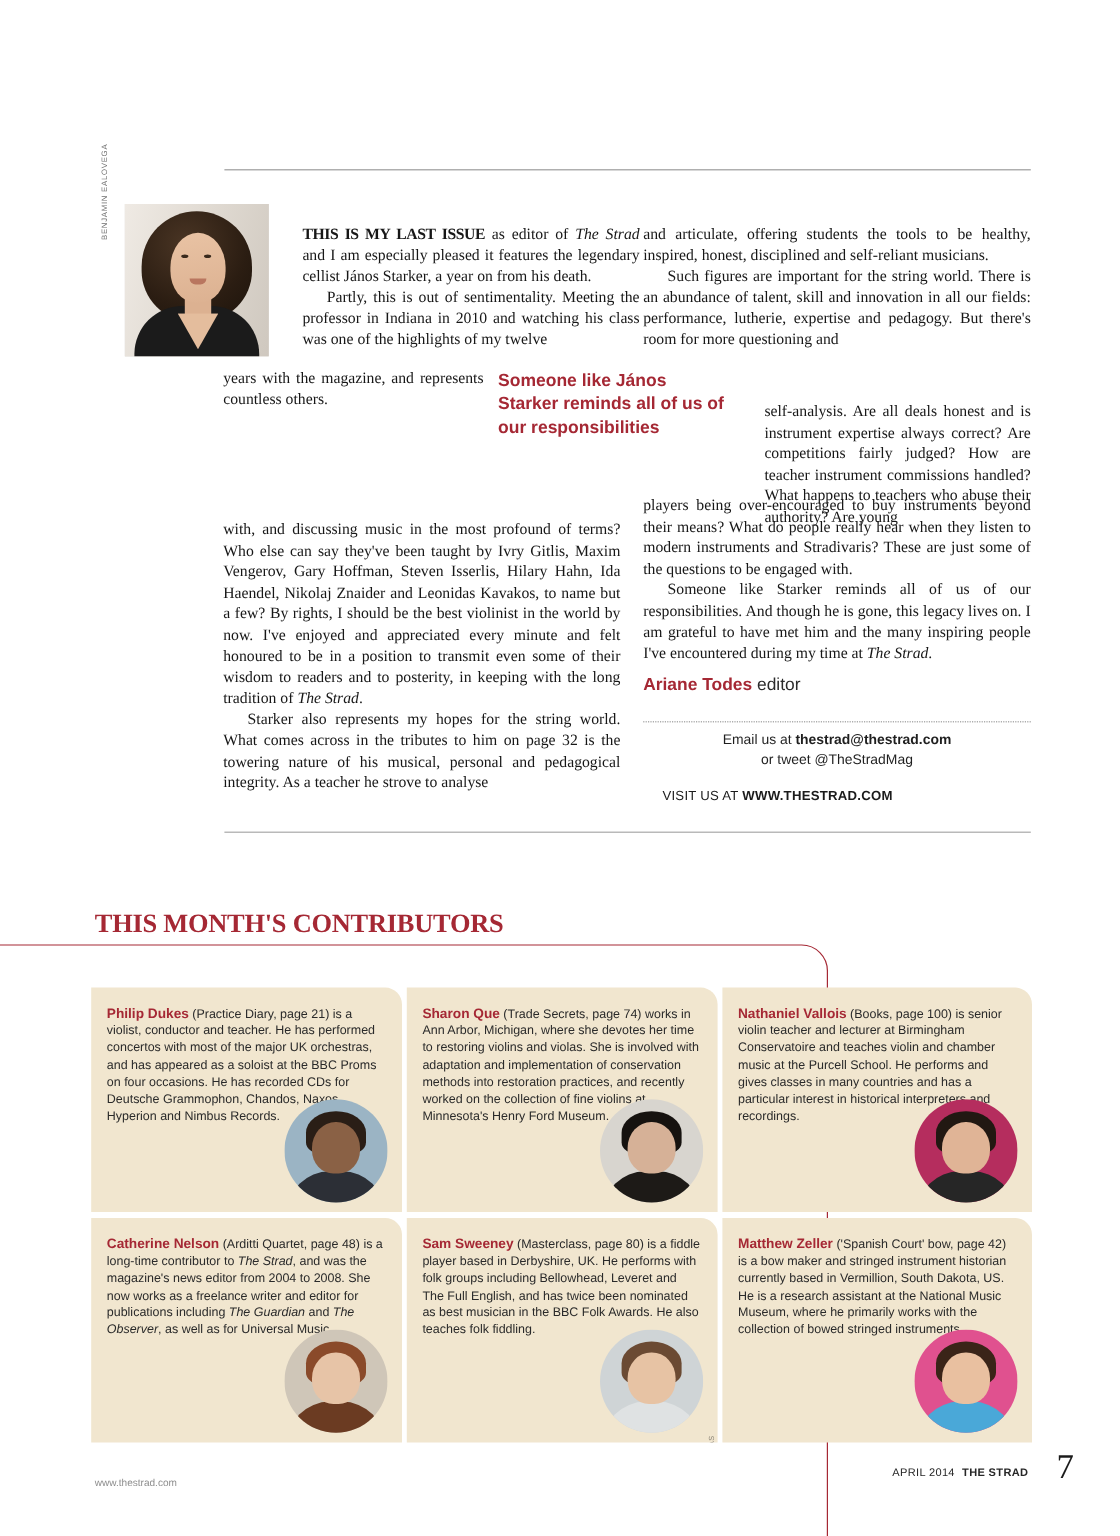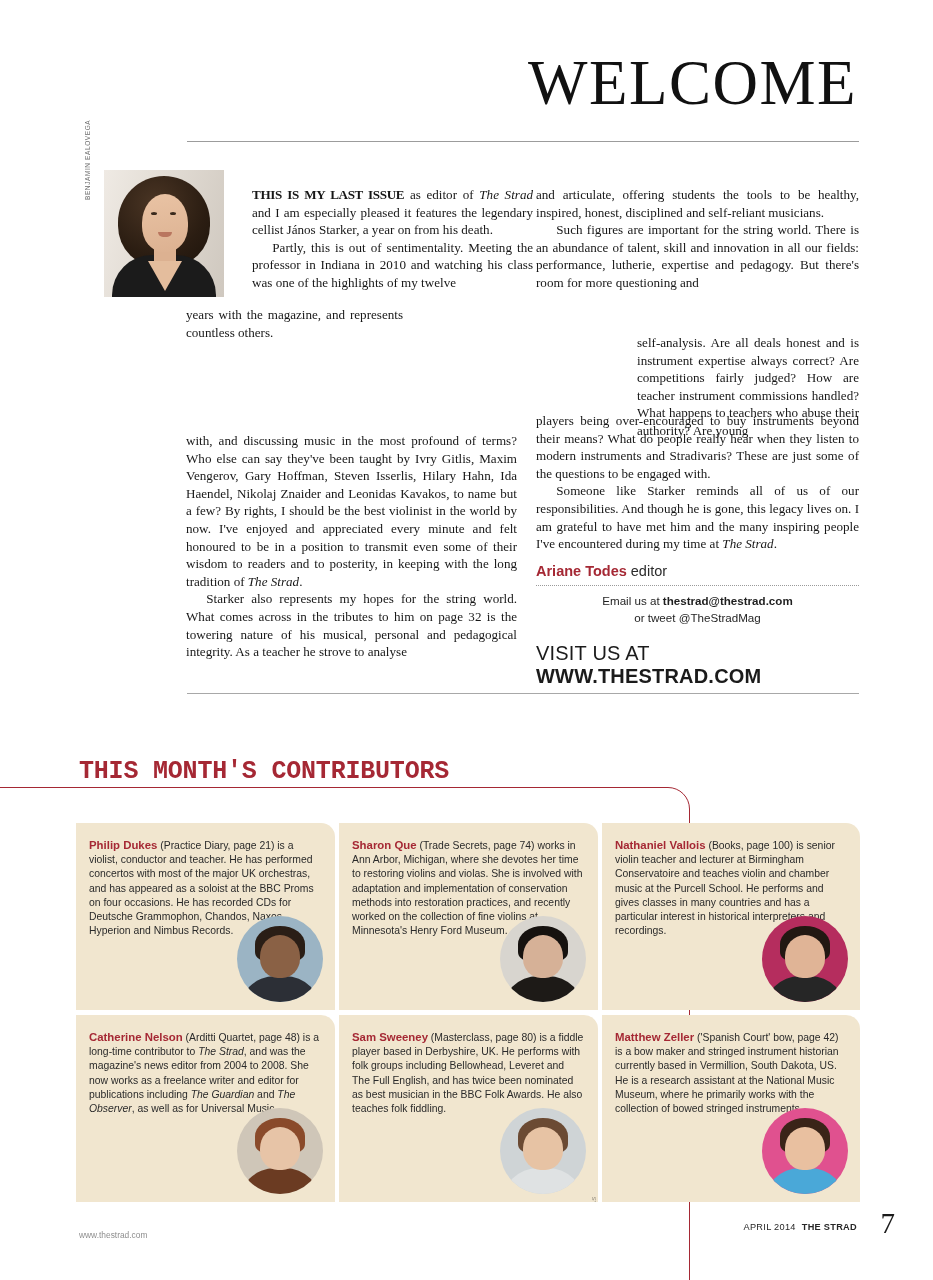--- a/index.html
+++ b/index.html
@@ -180,52 +180,53 @@
     position: absolute;
     left: 536px;
     top: 561px;
     width: 323px;
     font-family: "Liberation Sans", sans-serif;
   }
   .sig-name {
     font-size: 14.5px;
     color: #222;
     line-height: 20px;
-    margin-bottom: 4px;
+    margin-bottom: 20px;
   }
   .sig-name b { color: #a52834; font-weight: 700; }
   .sig-name span.role { color: #2b2b2b; font-weight: 400; }
   .dotted {
     width: 323px;
     height: 0;
     border-top: 1.3px dotted #9a9a9a;
     margin: 2px 0 7px 0;
   }
   .sig-line {
     font-size: 11.6px;
     line-height: 16.6px;
     color: #1f1f1f;
     text-align: center;
   }
   .sig-line b { font-weight: 700; }
   .visit {
     margin-top: 16px;
-    font-size: 20px;
+    font-size: 11px;
     letter-spacing: 0.2px;
     color: #1b1b1b;
+    margin-left: 16px;
   }
   .visit b { font-weight: 700; }
 
   
   .contrib-heading {
     position: absolute;
     left: 79px;
     top: 757px;
-    font-family: Liberation Mono, monospace;
-    font-size: 25px;
+    font-family: Liberation Serif, serif;
+    font-size: 22px;
     font-weight: 700;
     letter-spacing: -0.2px;
     color: #a52834;
     white-space: nowrap;
   }
   .contrib-frame {
     position: absolute;
     left: -18px;
     top: 787px;
     width: 708px;
@@ -348,21 +349,20 @@
     font-family: "Liberation Serif", serif;
     font-size: 29px;
     color: #1a1a1a;
     line-height: 1;
   }
 </style>
 </head>
 <body>
 
 <div class="masthead">
-  <div class="welcome-title">WELCOME</div>
   <div class="rule-top"></div>
 </div>
 
 <div class="editor-photo">
   <div class="ph-bg"></div>
   <div class="ph-hair"></div>
   <div class="ph-body"></div>
   <div class="ph-neck"></div>
   <div class="ph-vee"></div>
   <div class="ph-face"></div>
@@ -401,20 +401,21 @@
     <p>self-analysis. Are all deals honest and is instrument expertise always correct? Are competitions fairly judged? How are teacher instrument commissions handled? What happens to teachers who abuse their authority? Are young</p>
   </div>
 
   <div class="col col-right-c">
     <p>players being over-encouraged to buy instruments beyond their means? What do people really hear when they listen to modern instruments and Stradivaris? These are just some of the questions to be engaged with.</p>
     <p>
       <span>Someone like Starker reminds all of us of our responsibilities. And though he is gone, this legacy lives on. I am grateful to have met him and the many inspiring people I've encountered during my time at </span><span class="it">The Strad</span><span>.</span>
     </p>
   </div>
 
+  <div class="pullquote">Someone like János Starker reminds all of us of our responsibilities</div>
 </div>
 
 <div class="signoff">
   <div class="sig-name">
     <b>Ariane Todes</b><span class="role"> editor</span>
   </div>
   <div class="dotted"></div>
   <div class="sig-line">
     <span>Email us at </span><b>thestrad@thestrad.com</b>
   </div>

